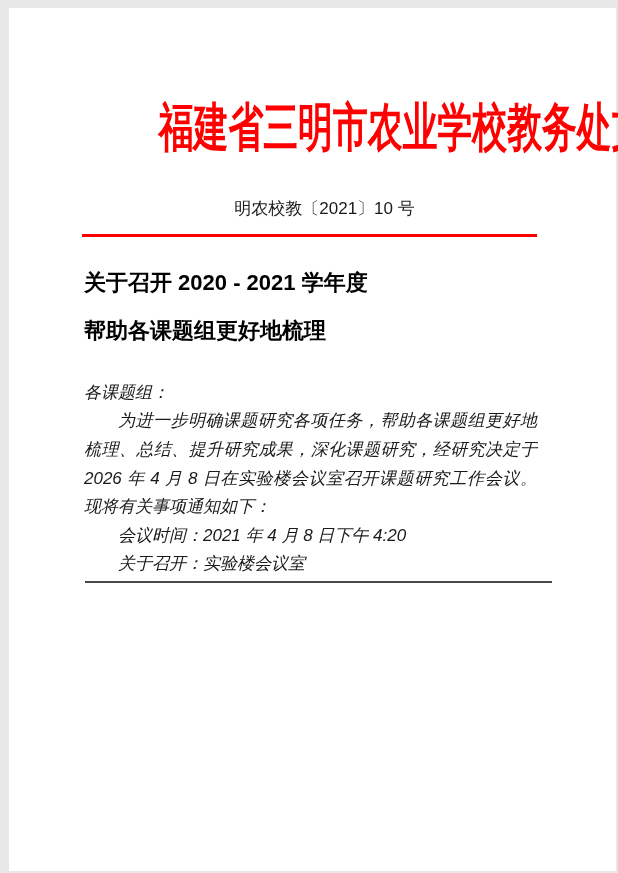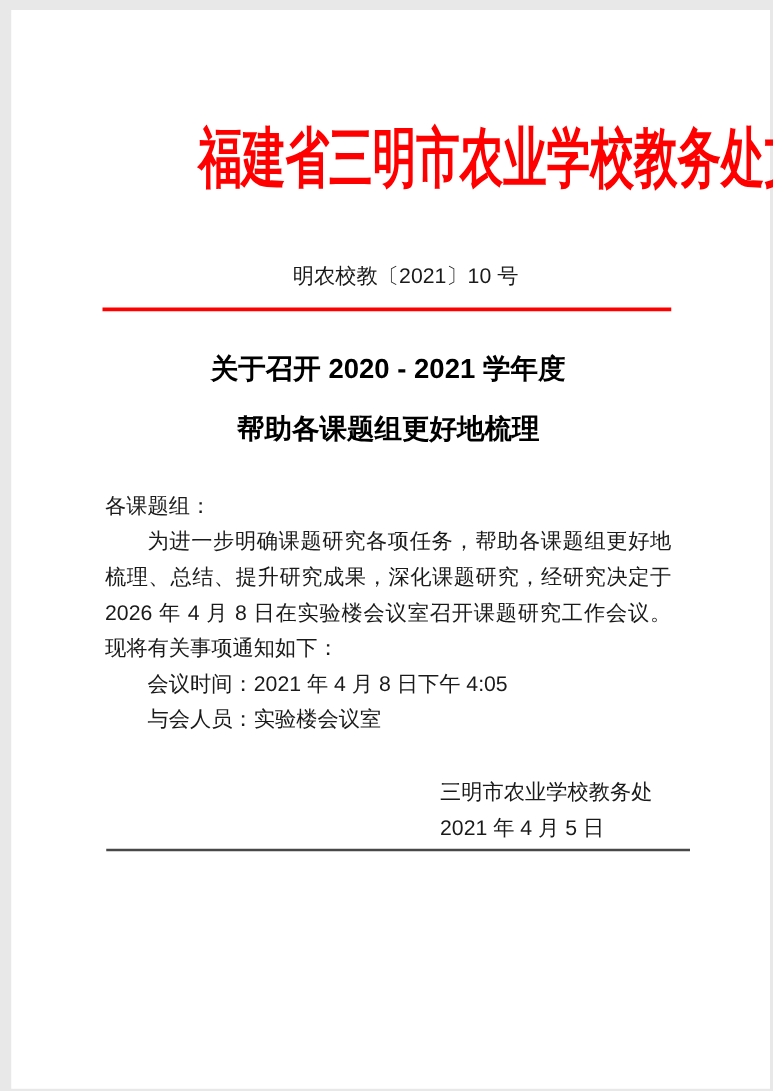--- a/index.html
+++ b/index.html
@@ -28,52 +28,52 @@
     font-size: 52px;
     line-height: 1.15;
     font-weight: bold;
     color: #ff0000;
     text-align: center;
     white-space: nowrap;
     transform: scaleX(0.67);
     transform-origin: 50% 50%;
   }
   .doc-number {
-    margin-top: 52px;
+    margin-top: 40px;
     font-size: 17px;
     line-height: 22px;
     text-align: center;
     position: relative;
     left: 14px;
     color: #1a1a1a;
   }
   .red-divider {
     margin-top: 14px;
     margin-left: -2px;
     width: calc(100% + 2px);
     height: 3px;
     background: #ff0000;
     border: none;
   }
   .notice-title {
     margin-top: 22px;
     font-size: 22px;
     line-height: 48px;
     font-weight: bold;
-    text-align: center;
     color: #000000;
   }
   .body-text {
     margin-top: 24px;
     font-size: 17px;
     line-height: 28.6px;
     color: #1a1a1a;
   }
   .body-text p {
     margin: 0;
+    font-style: italic;
   }
   .para-indent {
     text-indent: 2em;
     text-align: justify;
   }
   .detail-line {
     text-indent: 2em;
   }
   .signature {
     margin-top: 28px;
@@ -104,25 +104,21 @@
     <div class="red-divider"></div>
 
     <div class="notice-title">
       <div>关于召开 2020 - 2021 学年度</div>
       <div>帮助各课题组更好地梳理</div>
     </div>
 
     <div class="body-text">
       <p>各课题组：</p>
       <p class="para-indent">为进一步明确课题研究各项任务，帮助各课题组更好地梳理、总结、提升研究成果，深化课题研究，经研究决定于 2026 年 4 月 8 日在实验楼会议室召开课题研究工作会议。现将有关事项通知如下：</p>
-      <p class="detail-line">会议时间：2021 年 4 月 8 日下午 4:05</p>
-      <p class="detail-line">与会人员：实验楼会议室</p>
+      <p class="detail-line">会议时间：2021 年 4 月 8 日下午 4:20</p>
+      <p class="detail-line">关于召开：实验楼会议室</p>
     </div>
 
-    <div class="signature">
-      <div>三明市农业学校教务处</div>
-      <div>2021 年 4 月 5 日</div>
-    </div>
 
     <div class="footer-divider"></div>
 
   </div>
 </div>
 
 </body></html>

